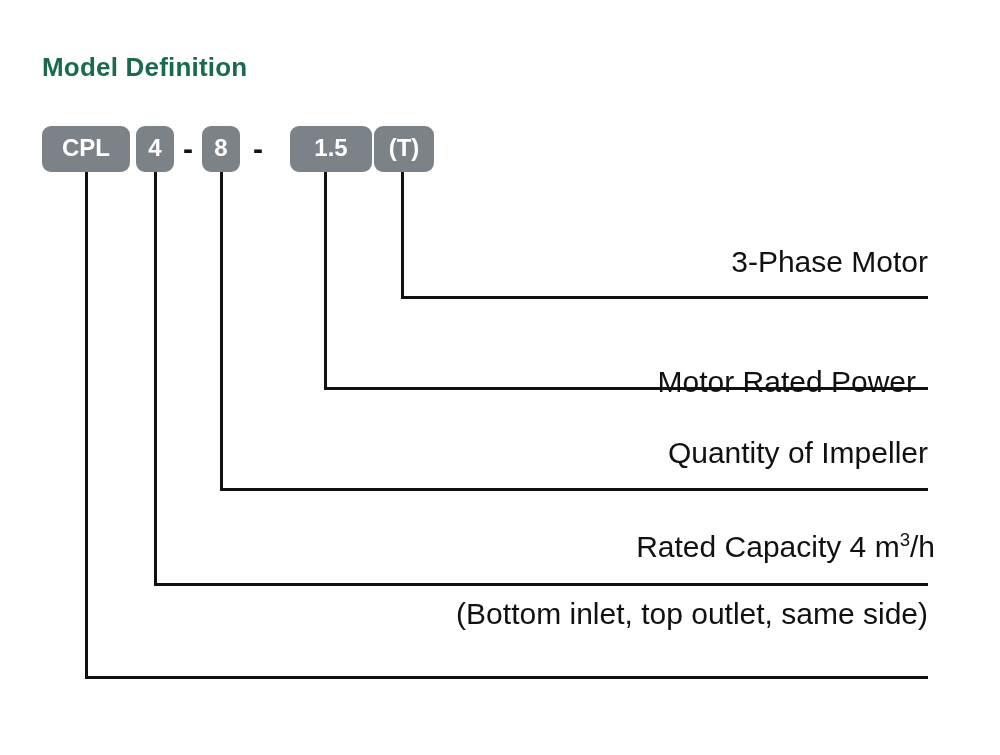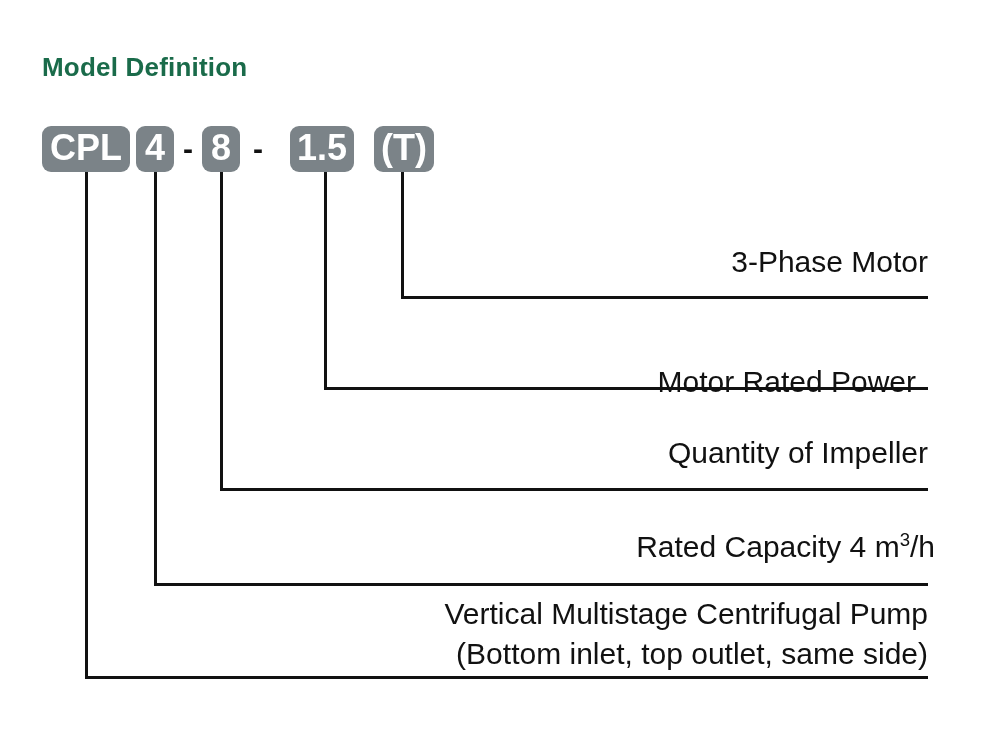--- a/index.html
+++ b/index.html
@@ -39,21 +39,21 @@
     top: 126px;
     height: 48px;
   }
   .code-box {
     position: absolute;
     top: 0;
     height: 46px;
     background: #7b8388;
     border-radius: 9px;
     color: #ffffff;
-    font-size: 36px;
+    font-size: 24px;
     font-weight: bold;
     display: flex;
     align-items: center;
     justify-content: center;
     line-height: 1;
     box-sizing: border-box;
     padding-bottom: 2px;
   }
   .dash {
     position: absolute;
@@ -67,21 +67,21 @@
     font-weight: bold;
     line-height: 1;
   }
 
   
   .box-cpl  { left: 42px;  width: 88px; }
   .dash-1   { left: 178px; width: 20px; }
   .box-4    { left: 136px; width: 38px; }
   .box-8    { left: 202px; width: 38px; }
   .dash-2   { left: 248px; width: 20px; }
-  .box-15   { left: 290px; width: 64px; }
+  .box-15   { left: 290px; width: 82px; }
   .box-t    { left: 374px; width: 60px; }
 
   
   #leader-lines {
     position: absolute;
     left: 0;
     top: 0;
     width: 1000px;
     height: 755px;
     pointer-events: none;
@@ -142,17 +142,16 @@
 
   <div class="label lbl-phase">3-Phase Motor</div>
 
   <div class="label lbl-power">Motor Rated Power</div>
 
   <div class="label lbl-impeller">Quantity of Impeller</div>
 
   <div class="label lbl-capacity"><span>Rated Capacity  4 m</span><sup>3</sup><span>/h</span></div>
 
   <div class="label lbl-pump two-line">
-    <div>Vertical Multistage Centrifugal Pump</div>
     <div>(Bottom inlet, top outlet, same side)</div>
   </div>
 
 </div>
 
 </body></html>

